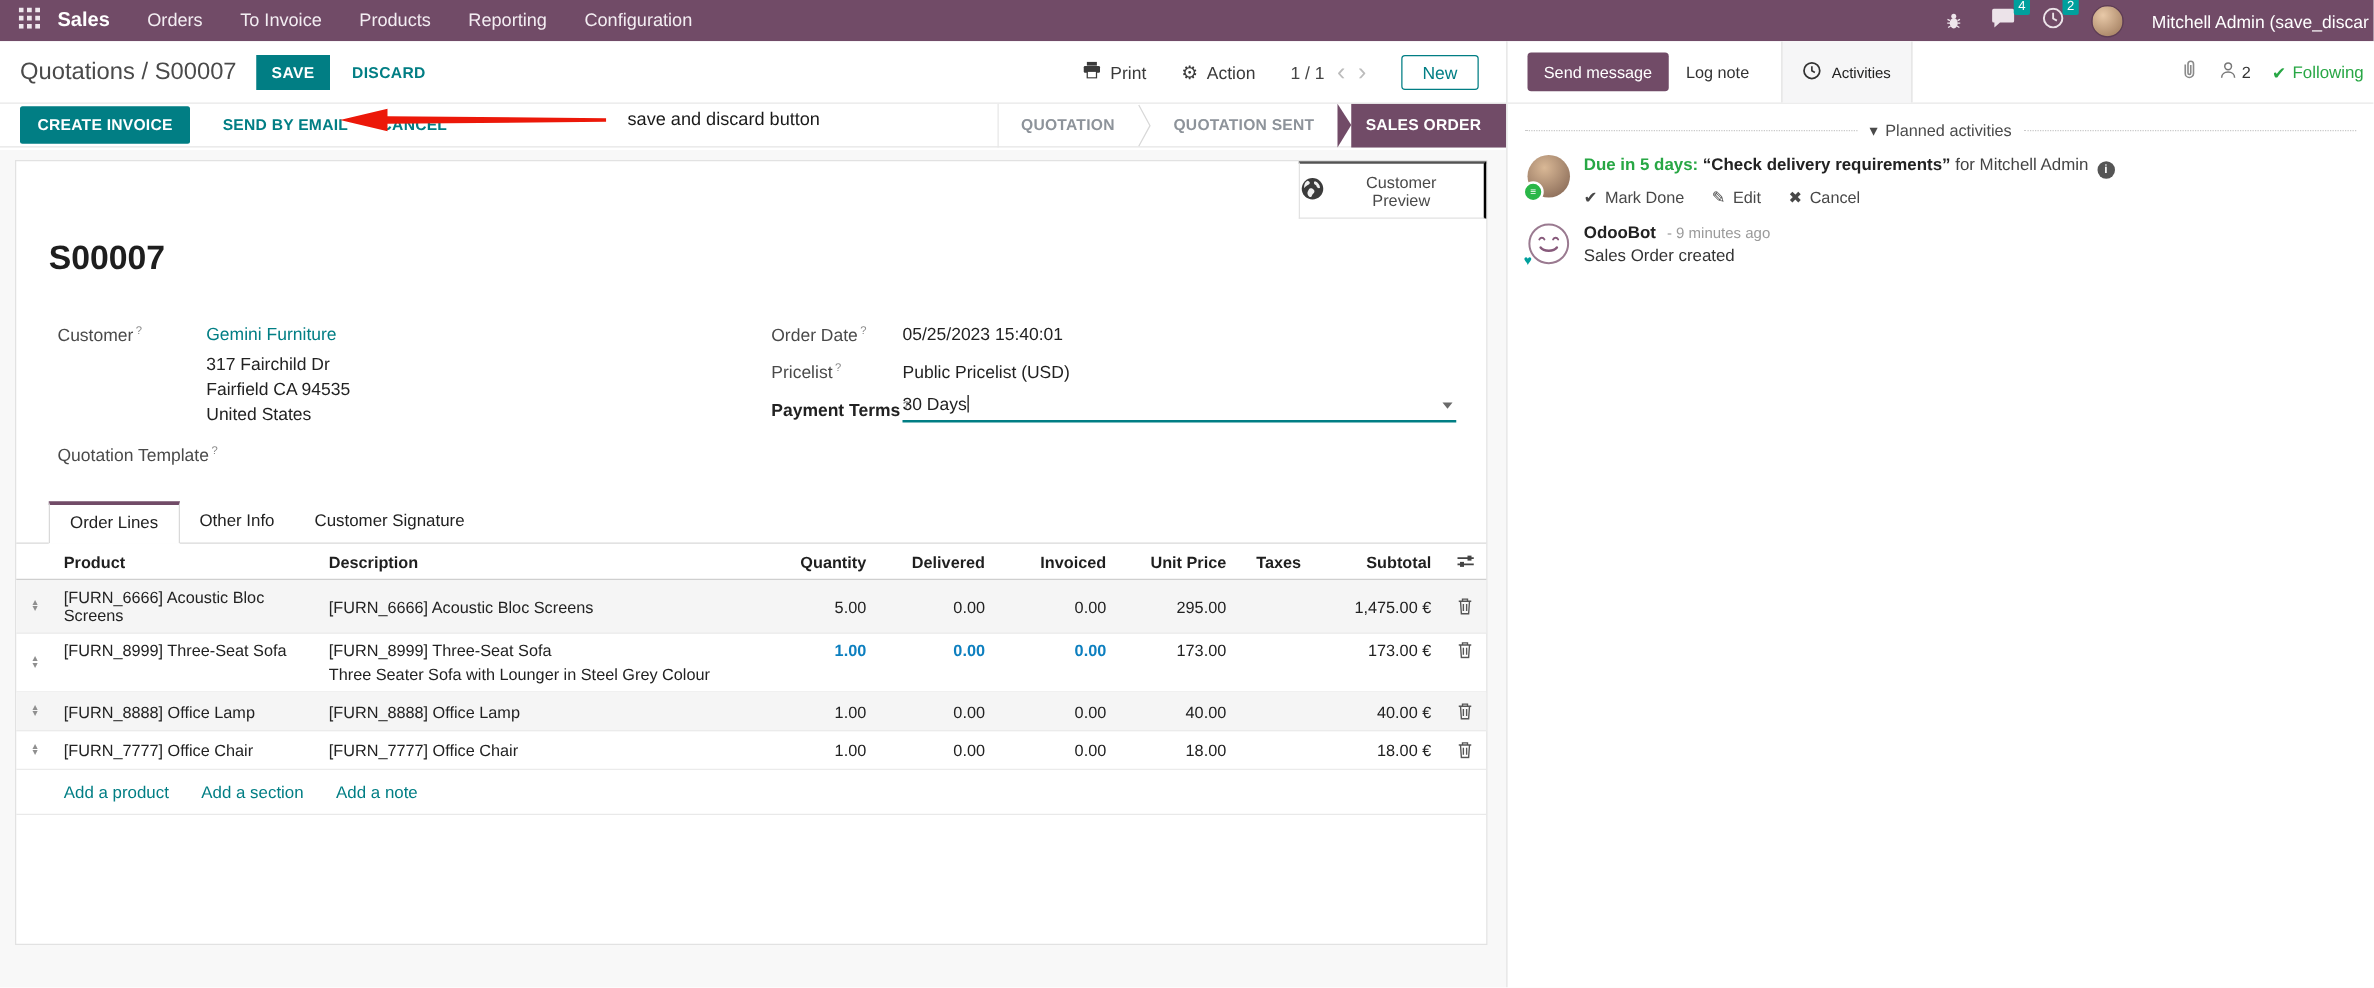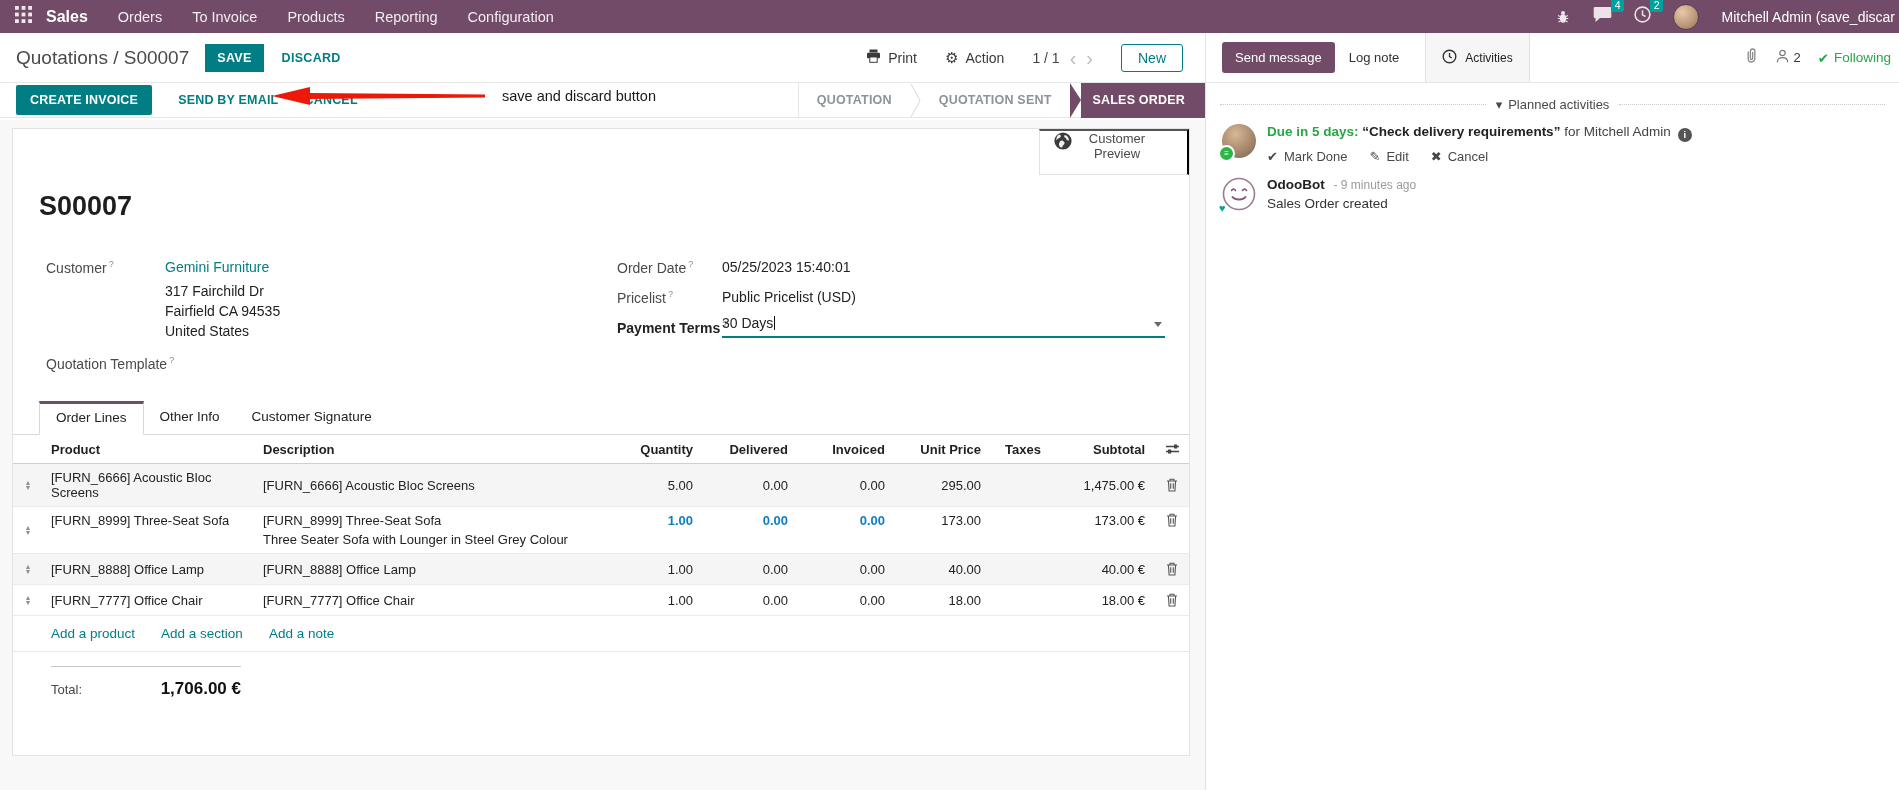--- a/index.html
+++ b/index.html
@@ -42,21 +42,21 @@
   .btn-flat-sm { background:none; border:none; color:#017E84; font-size:12.5px; font-weight:bold; margin-left:26px; letter-spacing:.2px; cursor:pointer; }
   .steps { margin-left:auto; height:35px; display:flex; align-items:stretch; border-left:1px solid #e8e8e8; }
   .step { display:flex; align-items:center; padding:0 18px; font-size:12.5px; font-weight:600; color:#8d939a; letter-spacing:.2px; cursor:pointer; }
   .step-arrowhead { width:0; height:0; border-top:17px solid transparent; border-bottom:18px solid transparent; border-left:11px solid #714B67; }
   .step-active { background:#714B67; color:#fff; padding:0 20px 0 12px; display:flex; align-items:center; font-size:12.5px; font-weight:bold; letter-spacing:.2px; cursor:pointer; }
 
   .left-content { position:absolute; top:87px; left:0; right:0; bottom:0; background:#f8f8f8; }
   .sheet { position:absolute; left:12px; top:8px; width:1178px; height:628px; background:#fff; border:1px solid #e2e2e2; }
 
   .preview-btn { position:absolute; top:0; right:0; width:150px; height:46px; border-left:1px solid #e2e2e2; border-bottom:1px solid #e2e2e2;
-    display:flex; align-items:flex-start; gap:9px; padding-left:13px; font-size:13px; color:#4a4a4a; line-height:15px; background:#fff; cursor:pointer; }
+    display:flex; align-items:center; gap:26px; font-size:13px; color:#4a4a4a; line-height:15px; background:#fff; cursor:pointer; }
   .preview-btn .pv-label { width:70px; }
 
   .sheet-title { position:absolute; left:26px; top:62px; font-size:27px; font-weight:bold; color:#1e1e1e; }
   .f { position:absolute; font-size:14px; color:#222; }
   .f-label { color:#4a4a4a; }
   .f-label sup { color:#8a8a8a; font-size:9px; margin-left:2px; }
   .link-teal { color:#017E84; cursor:pointer; }
   .pay-field { position:absolute; left:709px; top:186px; width:443px; border-bottom:2px solid #017E84; padding-bottom:5px; font-size:14px; color:#222; }
   .caret-down { position:absolute; right:3px; top:7px; width:0; height:0; border-left:4.5px solid transparent; border-right:4.5px solid transparent; border-top:5px solid #6a6a6a; }
   .text-cursor { display:inline-block; width:1px; height:14px; background:#111; vertical-align:-2px; margin-left:1px; }
@@ -397,24 +397,20 @@
               </span>
           </div>
 
           <div class="add-links">
             <span class="link-teal">Add a product</span>
             <span class="link-teal">Add a section</span>
             <span class="link-teal">Add a note</span>
           </div>
 
           <div class="bottom-row">
-            <div class="totals">
-              <span class="total-label">Total:</span>
-              <span class="total-value">1,706.00 €</span>
-            </div>
           </div>
         </div>
 
       </div>
     </div>
   </section>
 
   <aside class="chatter">
     <div class="chatter-header">
       <button class="btn-send">Send message</button>

